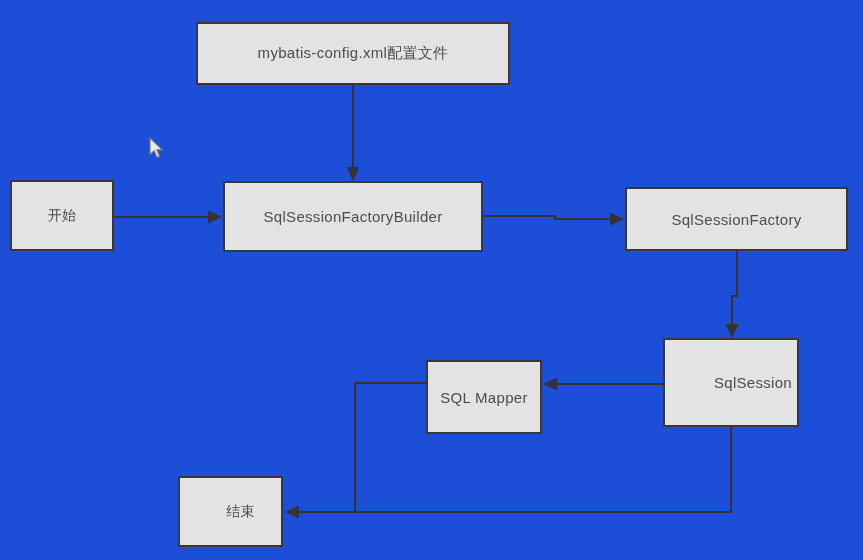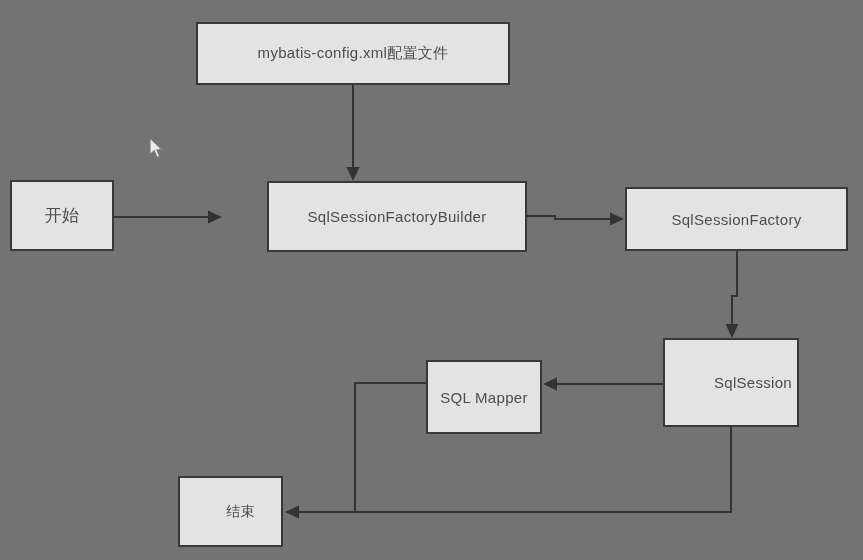--- a/index.html
+++ b/index.html
@@ -5,21 +5,21 @@
   html, body {
     margin: 0;
     padding: 0;
     background: #b0b0b0;
     font-family: "Liberation Sans", "DejaVu Sans", sans-serif;
   }
   .canvas {
     position: relative;
     width: 863px;
     height: 560px;
-    background: #737373;
+    background: #1d4ed8;
     overflow: hidden;
   }
   .edges {
     position: absolute;
     left: 0;
     top: 0;
     width: 863px;
     height: 560px;
   }
   .node {
@@ -30,22 +30,22 @@
     display: flex;
     align-items: center;
     justify-content: center;
     color: #4d4d4d;
     font-size: 15px;
     letter-spacing: 0.3px;
     text-align: center;
     white-space: nowrap;
   }
   .node-config  { left: 196px; top: 22px;  width: 314px; height: 63px; }
-  .node-start   { left: 10px;  top: 180px; width: 104px; height: 71px; font-size: 17px; }
-  .node-builder { left: 223px; top: 181px; width: 260px; height: 71px; margin-left: 44px; }
+  .node-start   { left: 10px;  top: 180px; width: 104px; height: 71px; font-size: 14px; }
+  .node-builder { left: 223px; top: 181px; width: 260px; height: 71px; }
   .node-factory { left: 625px; top: 187px; width: 223px; height: 64px; }
   .node-session { left: 663px; top: 338px; width: 136px; height: 89px; padding-left: 44px; }
   .node-mapper  { left: 426px; top: 360px; width: 116px; height: 74px; }
   .node-end     { left: 178px; top: 476px; width: 105px; height: 71px; font-size: 14px; padding-left: 20px; }
   .edge-line {
     fill: none;
     stroke: #333333;
     stroke-width: 2;
   }
   .edge-head {

